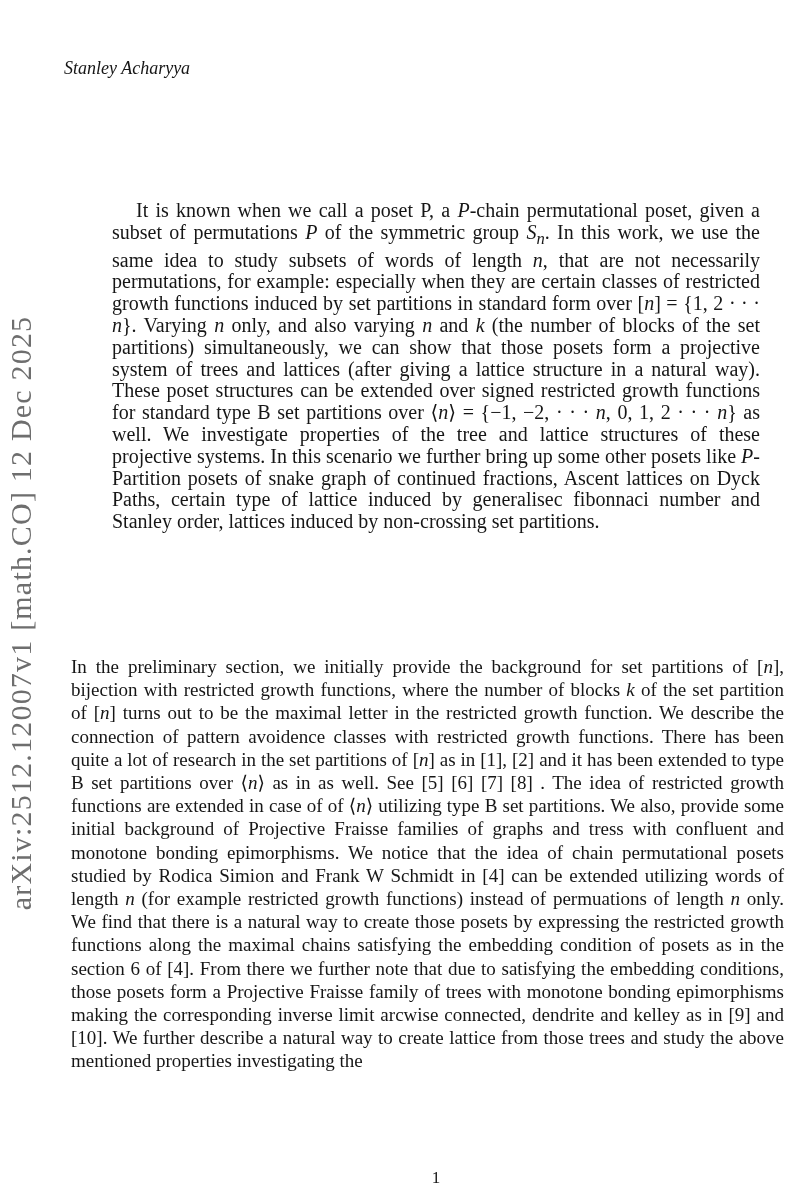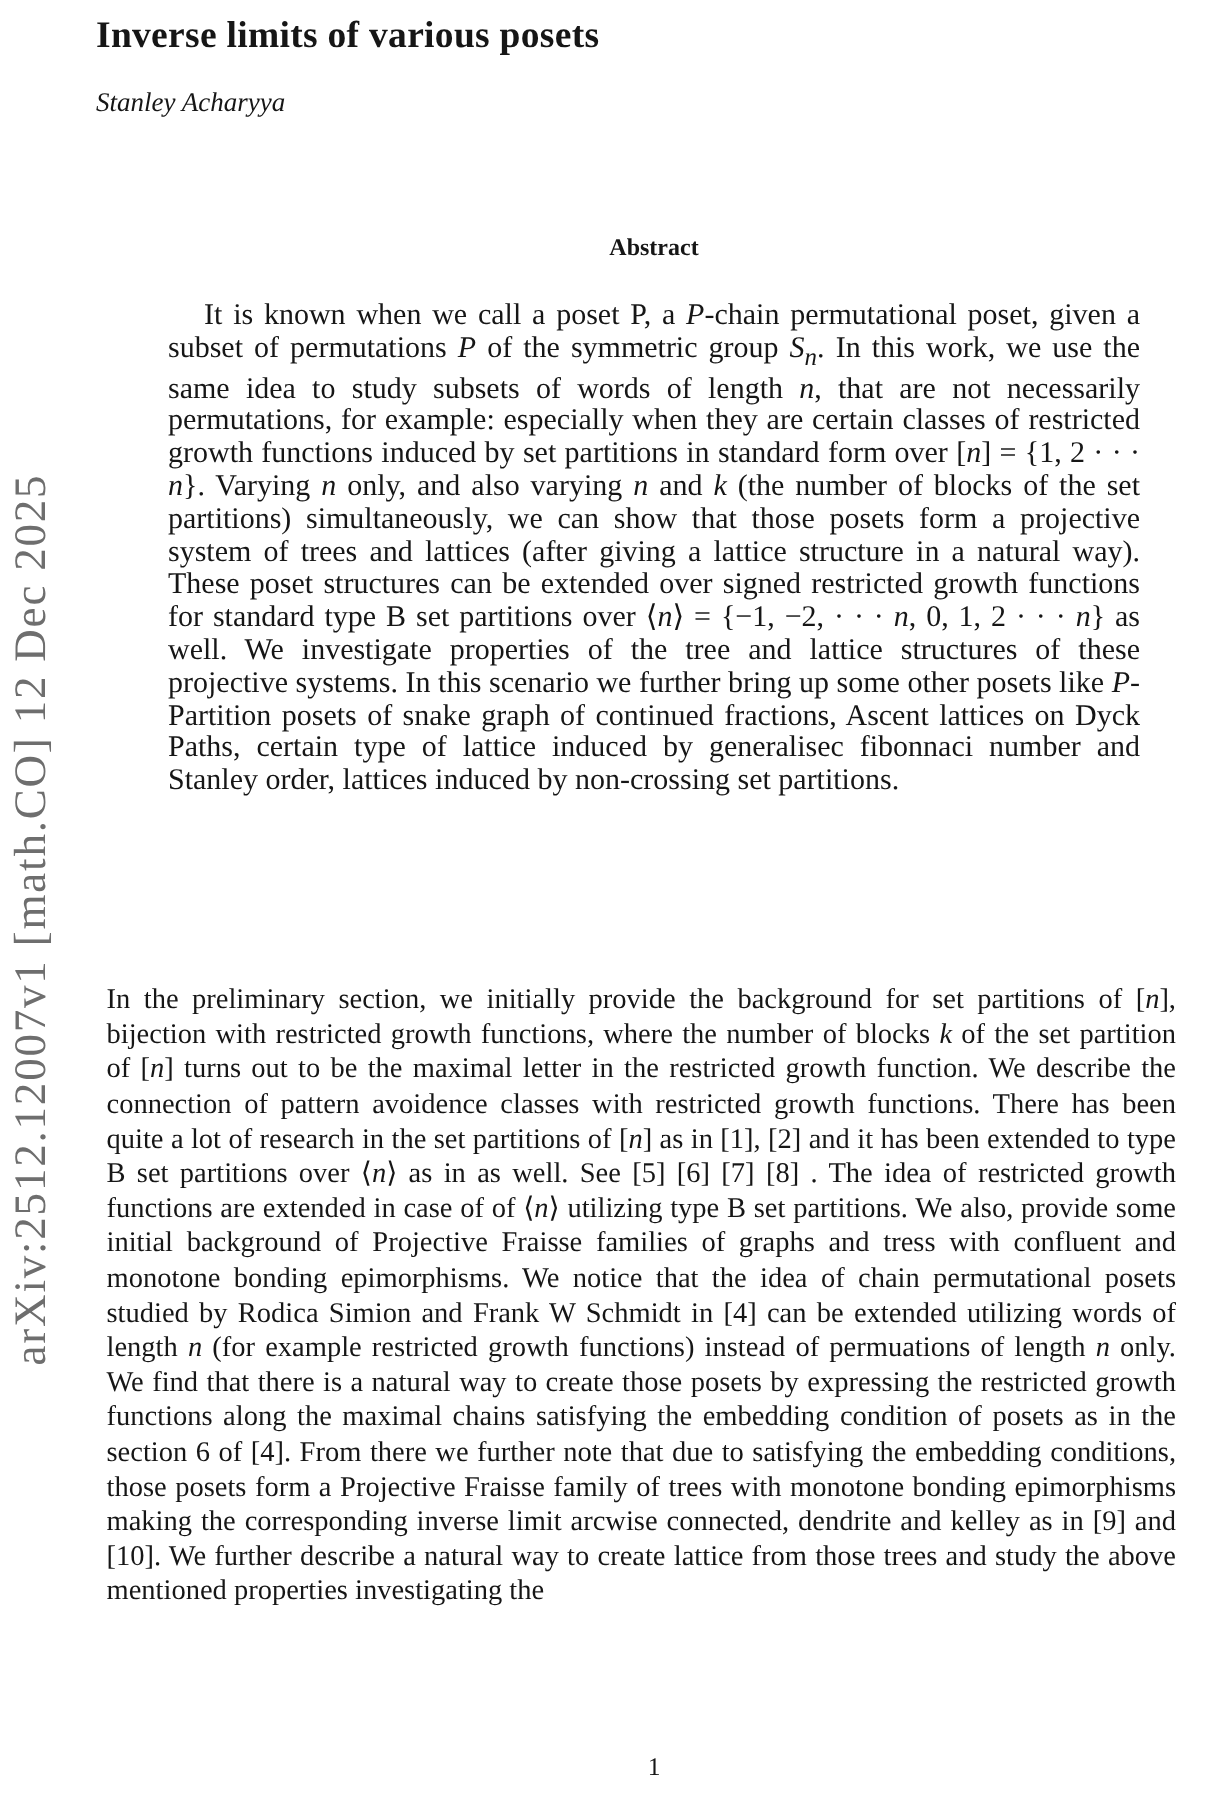--- a/index.html
+++ b/index.html
@@ -85,25 +85,23 @@
     font-size: 17px;
   }
 </style>
 </head>
 <body>
 
 <div class="page">
 
   <div class="arxiv-stamp">arXiv:2512.12007v1  [math.CO]  12 Dec 2025</div>
 
-  <h1 class="paper-title">Inverse limits of various posets</h1>
 
   <div class="paper-author">Stanley Acharyya</div>
 
-  <div class="abstract-heading">Abstract</div>
 
   <div class="abstract-body">It is known when we call a poset P, a <i class="scr">P</i>-chain permutational poset, given a subset of permutations <i class="scr">P</i> of the symmetric group <i>S</i><sub><i>n</i></sub>. In this work, we use the same idea to study subsets of words of length <i>n</i>, that are not necessarily permutations, for example: especially when they are certain classes of restricted growth functions induced by set partitions in standard form over [<i>n</i>] = {1, 2 · · · <i>n</i>}. Varying <i>n</i> only, and also varying <i>n</i> and <i>k</i> (the number of blocks of the set partitions) simultaneously, we can show that those posets form a projective system of trees and lattices (after giving a lattice structure in a natural way). These poset structures can be extended over signed restricted growth functions for standard type B set partitions over ⟨<i>n</i>⟩ = {−1, −2, · · · <i>n</i>, 0, 1, 2 · · · <i>n</i>} as well. We investigate properties of the tree and lattice structures of these projective systems. In this scenario we further bring up some other posets like <i class="scr">P</i>-Partition posets of snake graph of continued fractions, Ascent lattices on Dyck Paths, certain type of lattice induced by generalisec fibonnaci number and Stanley order, lattices induced by non-crossing set partitions.</div>
 
 
   <div class="intro-paragraph">In the preliminary section, we initially provide the background for set partitions of [<i>n</i>], bijection with restricted growth functions, where the number of blocks <i>k</i> of the set partition of [<i>n</i>] turns out to be the maximal letter in the restricted growth function. We describe the connection of pattern avoidence classes with restricted growth functions. There has been quite a lot of research in the set partitions of [<i>n</i>] as in [1], [2] and it has been extended to type B set partitions over ⟨<i>n</i>⟩ as in as well. See [5] [6] [7] [8] . The idea of restricted growth functions are extended in case of of ⟨<i>n</i>⟩ utilizing type B set partitions. We also, provide some initial background of Projective Fraisse families of graphs and tress with confluent and monotone bonding epimorphisms. We notice that the idea of chain permutational posets studied by Rodica Simion and Frank W Schmidt in [4] can be extended utilizing words of length <i>n</i> (for example restricted growth functions) instead of permuations of length <i>n</i> only. We find that there is a natural way to create those posets by expressing the restricted growth functions along the maximal chains satisfying the embedding condition of posets as in the section 6 of [4]. From there we further note that due to satisfying the embedding conditions, those posets form a Projective Fraisse family of trees with monotone bonding epimorphisms making the corresponding inverse limit arcwise connected, dendrite and kelley as in [9] and [10]. We further describe a natural way to create lattice from those trees and study the above mentioned properties investigating the</div>
 
   <div class="page-number">1</div>
 
 </div>
 

